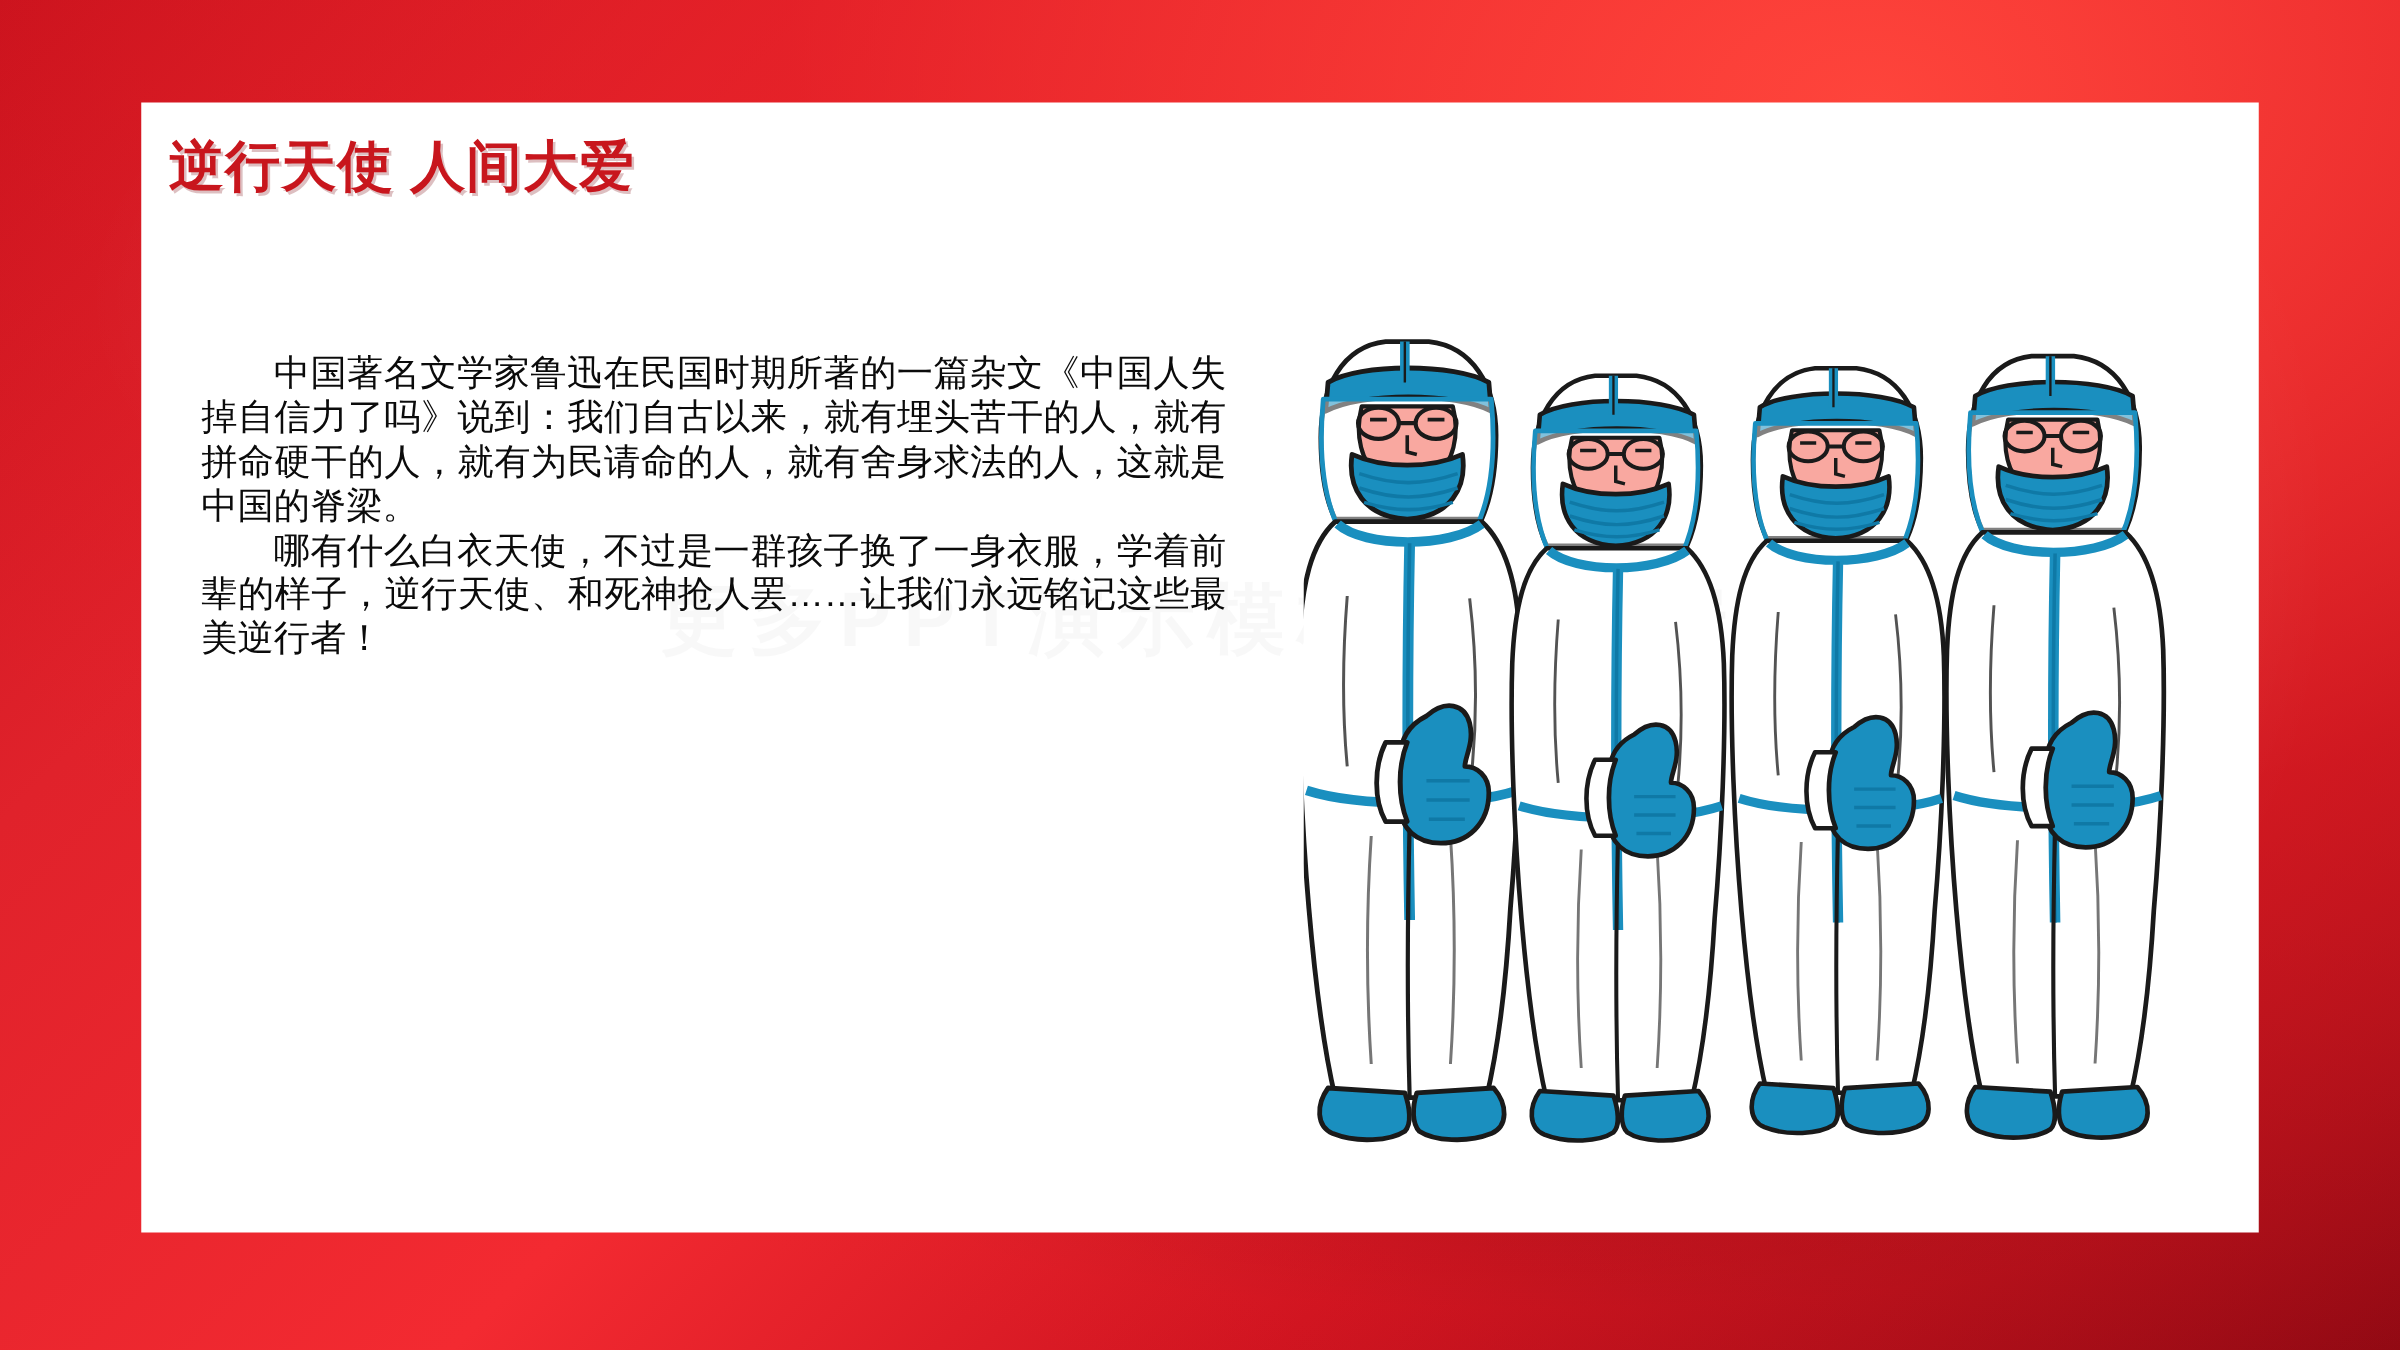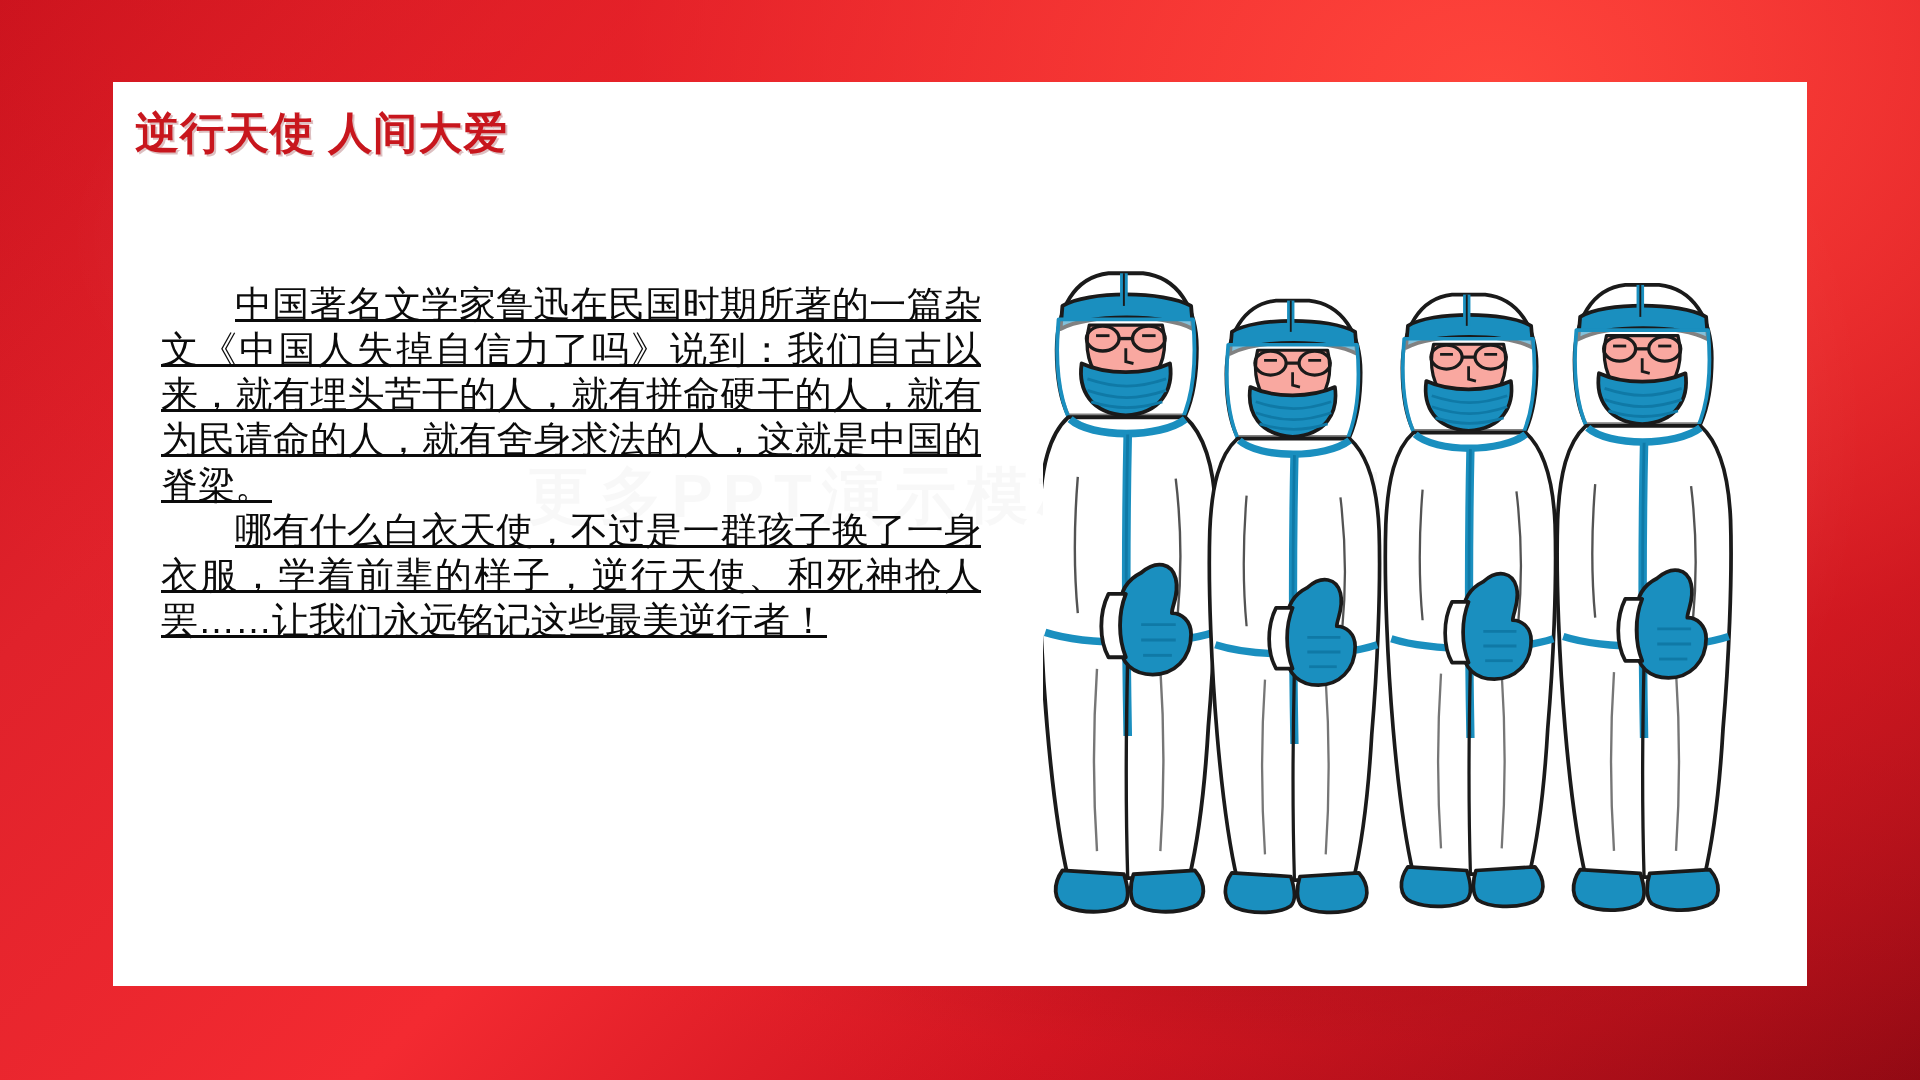--- a/index.html
+++ b/index.html
@@ -58,29 +58,28 @@
   }
 
   .body-col {
     position: absolute;
     left: 48px;
     top: 200px;
     width: 820px;
   }
 
   .para {
-    font-size: 37px;
+    font-size: 29px;
     line-height: 1.22;
     color: #0b0b0b;
     text-indent: 2em;
     text-align: justify;
     text-justify: inter-ideograph;
     margin: 0;
     letter-spacing: 0px;
-    text-decoration: underline;
   }
   .para + .para { margin-top: 0px; }
 
   .art {
     position: absolute;
     left: 930px;
     top: 150px;
     width: 730px;
     height: 690px;
   }

